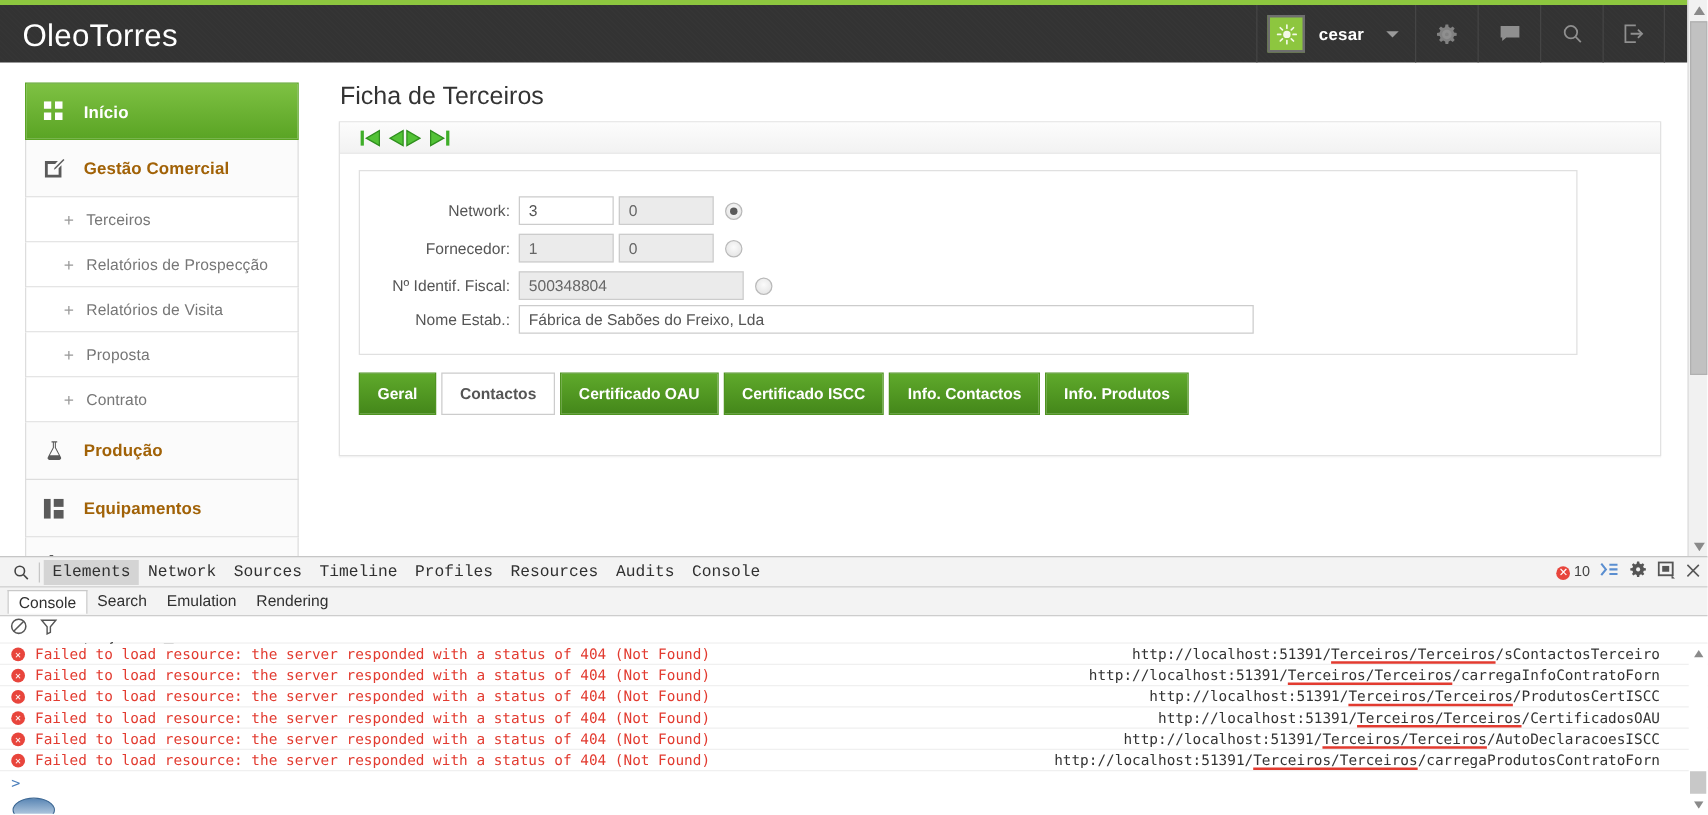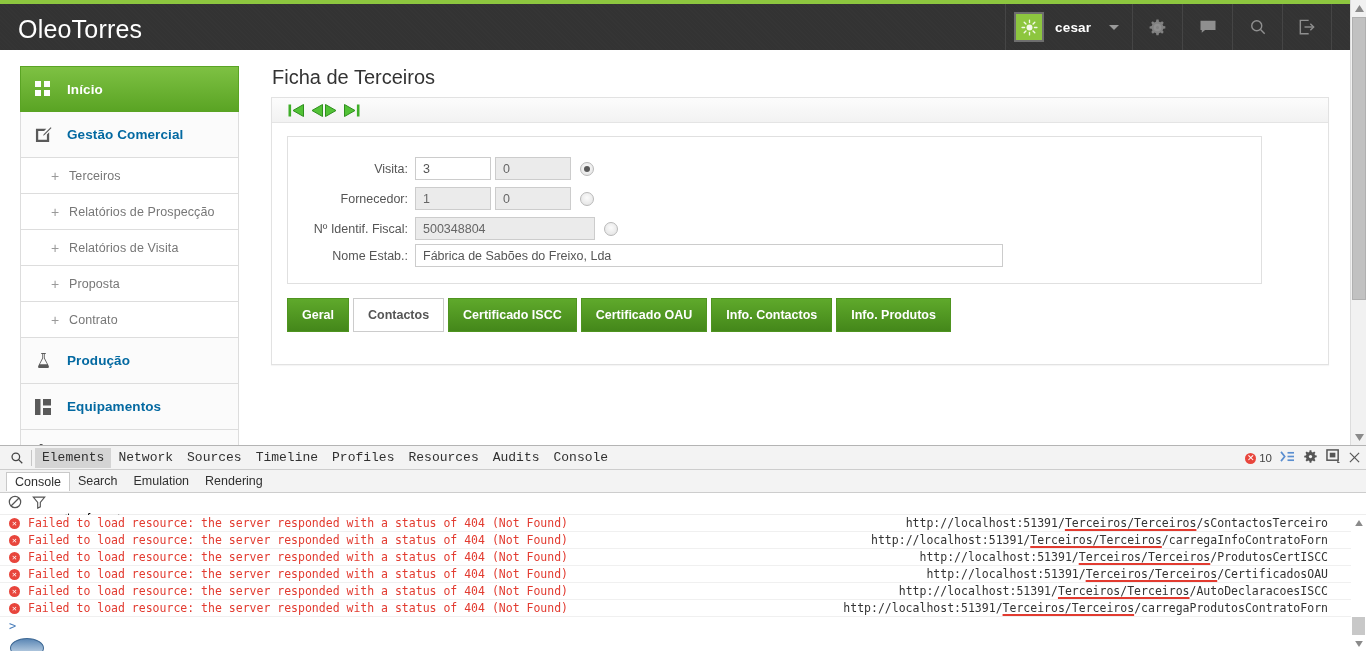--- a/index.html
+++ b/index.html
@@ -76,21 +76,21 @@
     background: linear-gradient(to bottom, #7ec143 0%, #5aa424 100%);
     border-color: #5aa424;
     text-align: right;
   }
   .side-item.active .side-label { color: #ffffff; font-weight: bold; }
   .side-item.sub { background: #ffffff; height: 36px; padding-left: 30px; }
   .side-ico {
     width: 22px; display: flex; align-items: center; justify-content: flex-start;
   }
   .side-label {
-    color: #0369a1; font-size: 13.5px; font-weight: bold; margin-left: 10px;
+    color: #a16207; font-size: 13.5px; font-weight: bold; margin-left: 10px;
     letter-spacing: .1px;
   }
   .side-item.sub .side-label {
     color: #777777; font-size: 12.5px; font-weight: normal; margin-left: 0;
   }
   .plus {
     color: #9a9a9a; font-size: 14px; width: 18px; display: inline-block;
   }
   .ico-sq { fill: #ffffff; }
   .ico-gy { fill: #5a5a5a; }
@@ -438,21 +438,21 @@
         <svg width="18" height="15" viewBox="0 0 18 15">
           <path d="M2.5 1.5 L13 7.5 L2.5 13.5 Z" fill="#52c236" stroke="#2f8f1e" stroke-width="1"></path>
           <rect x="14.9" y="1.5" width="2.6" height="12" fill="#3fae29"></rect>
         </svg>
       </span>
     </div>
 
     <div id="fieldset-box">
 
       <div class="frow" style="left:0; top:20px;">
-        <span class="flabel">Visita:</span>
+        <span class="flabel">Network:</span>
         <input class="finput" style="width: 76px;" value="3">
         <input class="finput dis" style="width: 76px; margin-left: 4px;" disabled="" value="0">
         <span class="radio">
             <span class="dot"></span>
           </span>
       </div>
 
       <div class="frow" style="left:0; top:50px;">
         <span class="flabel">Fornecedor:</span>
         <input class="finput dis" style="width: 76px;" disabled="" value="1">
@@ -468,22 +468,22 @@
 
       <div class="frow" style="left:0; top:107px;">
         <span class="flabel">Nome Estab.:</span>
         <input class="finput" style="width: 588px;" value="Fábrica de Sabões do Freixo, Lda">
       </div>
     </div>
 
     <div id="tabs">
       <div class="tab">Geral</div>
       <div class="tab active">Contactos</div>
+      <div class="tab">Certificado OAU</div>
       <div class="tab">Certificado ISCC</div>
-      <div class="tab">Certificado OAU</div>
       <div class="tab">Info. Contactos</div>
       <div class="tab">Info. Produtos</div>
     </div>
   </div>
 
   <div id="vp-scroll">
     <div class="sb-arrow" id="sb-up">
       <svg width="9" height="7" viewBox="0 0 9 7">
           <path d="M4.5 0 L9 7 L0 7 Z" fill="#8a8a8a"></path>
         </svg>

